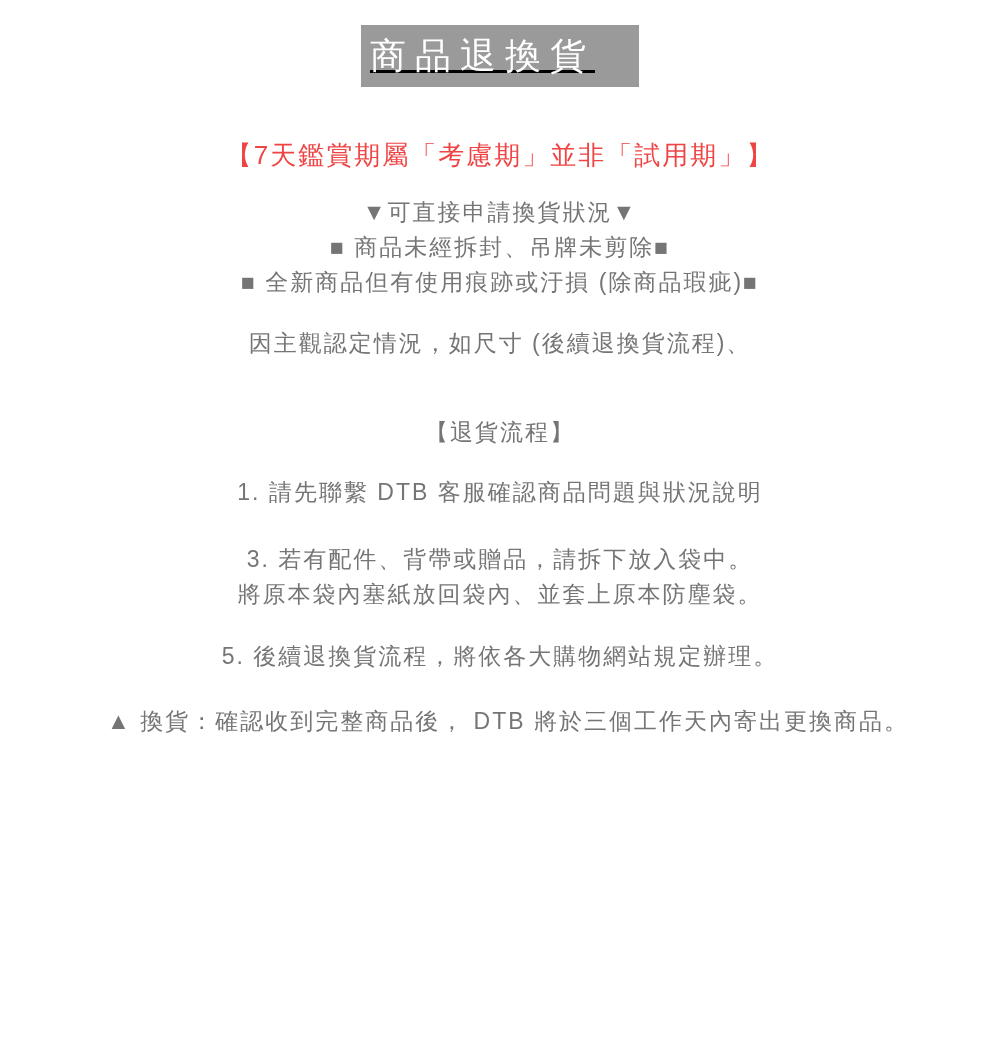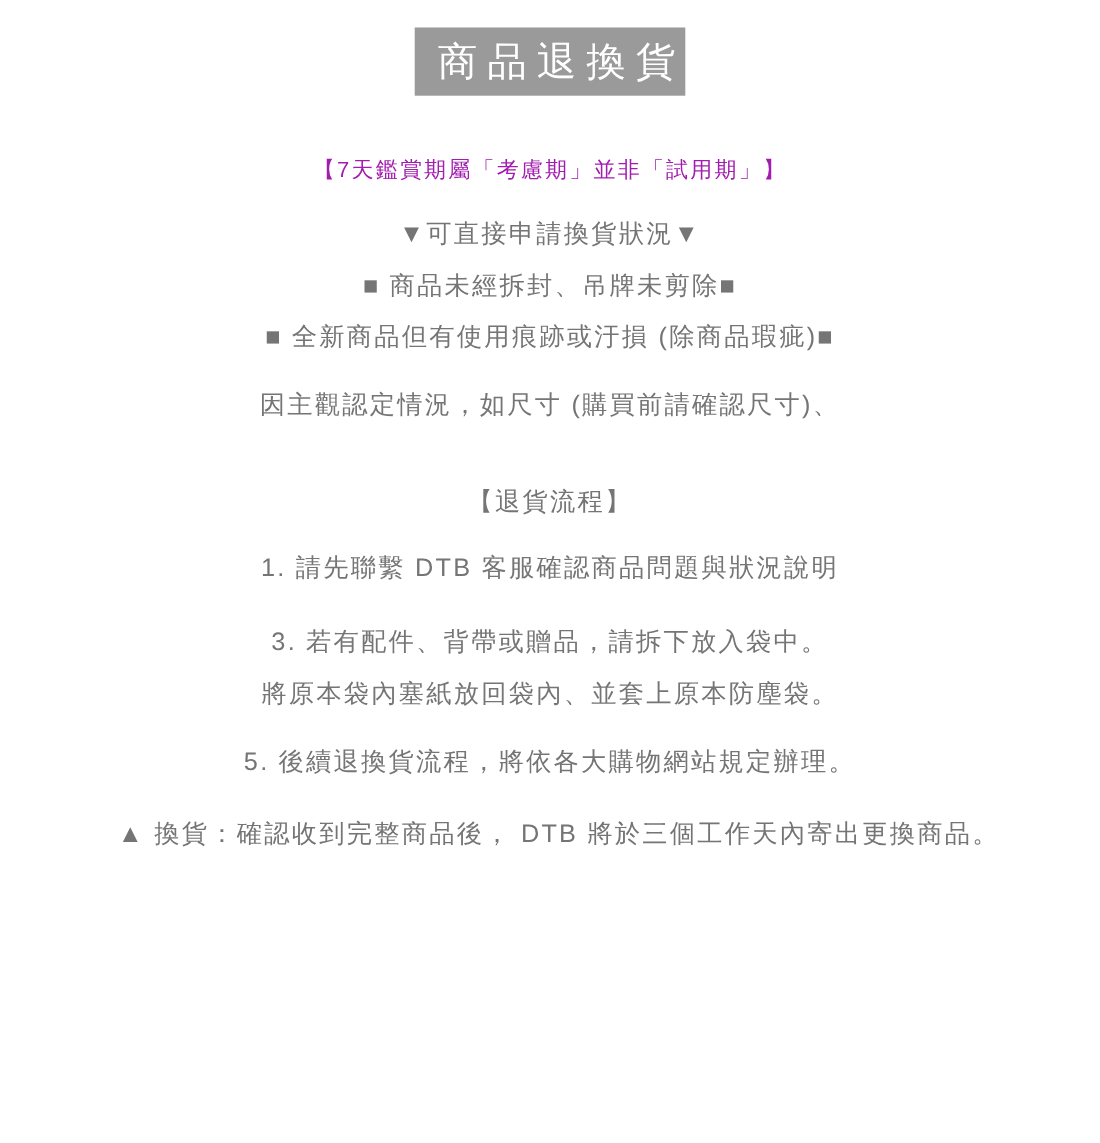--- a/index.html
+++ b/index.html
@@ -11,50 +11,51 @@
     position: relative;
     width: 1000px;
     height: 1039px;
     margin: 0 auto;
     background: #ffffff;
     font-family: "Liberation Sans", "DejaVu Sans", sans-serif;
     text-align: center;
     overflow: hidden;
   }
   .banner {
-    width: 246px;
+    width: 278px;
     height: 62px;
     margin: 25px auto 0 auto;
     background: #9a9a9a;
     display: flex;
     align-items: center;
-    justify-content: flex-end;
+    justify-content: flex-start;
+    text-decoration: underline;
   }
   .banner-title {
     color: #ffffff;
     font-size: 36px;
     letter-spacing: 9px;
     padding-left: 9px; 
     white-space: nowrap;
   }
   .notice {
     margin: 50px 0 0 0;
-    color: #a21caf;
-    font-size: 20px;
+    color: #ef4444;
+    font-size: 26px;
     line-height: 36px;
     letter-spacing: 2px;
     font-weight: 400;
   }
   .sec {
     color: #757575;
     font-size: 23px;
     line-height: 35px;
     letter-spacing: 2px;
   }
-  .sec p { margin: 12px; }
+  .sec p { margin: 0; }
   .mt22 { margin-top: 22px; }
   .mt25 { margin-top: 25px; }
   .mt26 { margin-top: 26px; }
   .mt27 { margin-top: 27px; }
   .mt30 { margin-top: 30px; padding-left: 16px; }
   .mt32 { margin-top: 32px; }
   .mt54 { margin-top: 54px; }
 </style>
 </head>
 <body>
@@ -67,21 +68,21 @@
 
   <p class="notice">【7天鑑賞期屬「考慮期」並非「試用期」】</p>
 
   <div class="sec mt22">
     <p>▼可直接申請換貨狀況▼</p>
     <p>■ 商品未經拆封、吊牌未剪除■</p>
     <p>■ 全新商品但有使用痕跡或汙損 (除商品瑕疵)■</p>
   </div>
 
   <div class="sec mt26">
-    <p>因主觀認定情況，如尺寸 (購買前請確認尺寸)、</p>
+    <p>因主觀認定情況，如尺寸 (後續退換貨流程)、</p>
   </div>
 
   <div class="sec mt54">
     <p>【退貨流程】</p>
   </div>
 
   <div class="sec mt25">
     <p>1. 請先聯繫 DTB 客服確認商品問題與狀況說明</p>
   </div>
 

